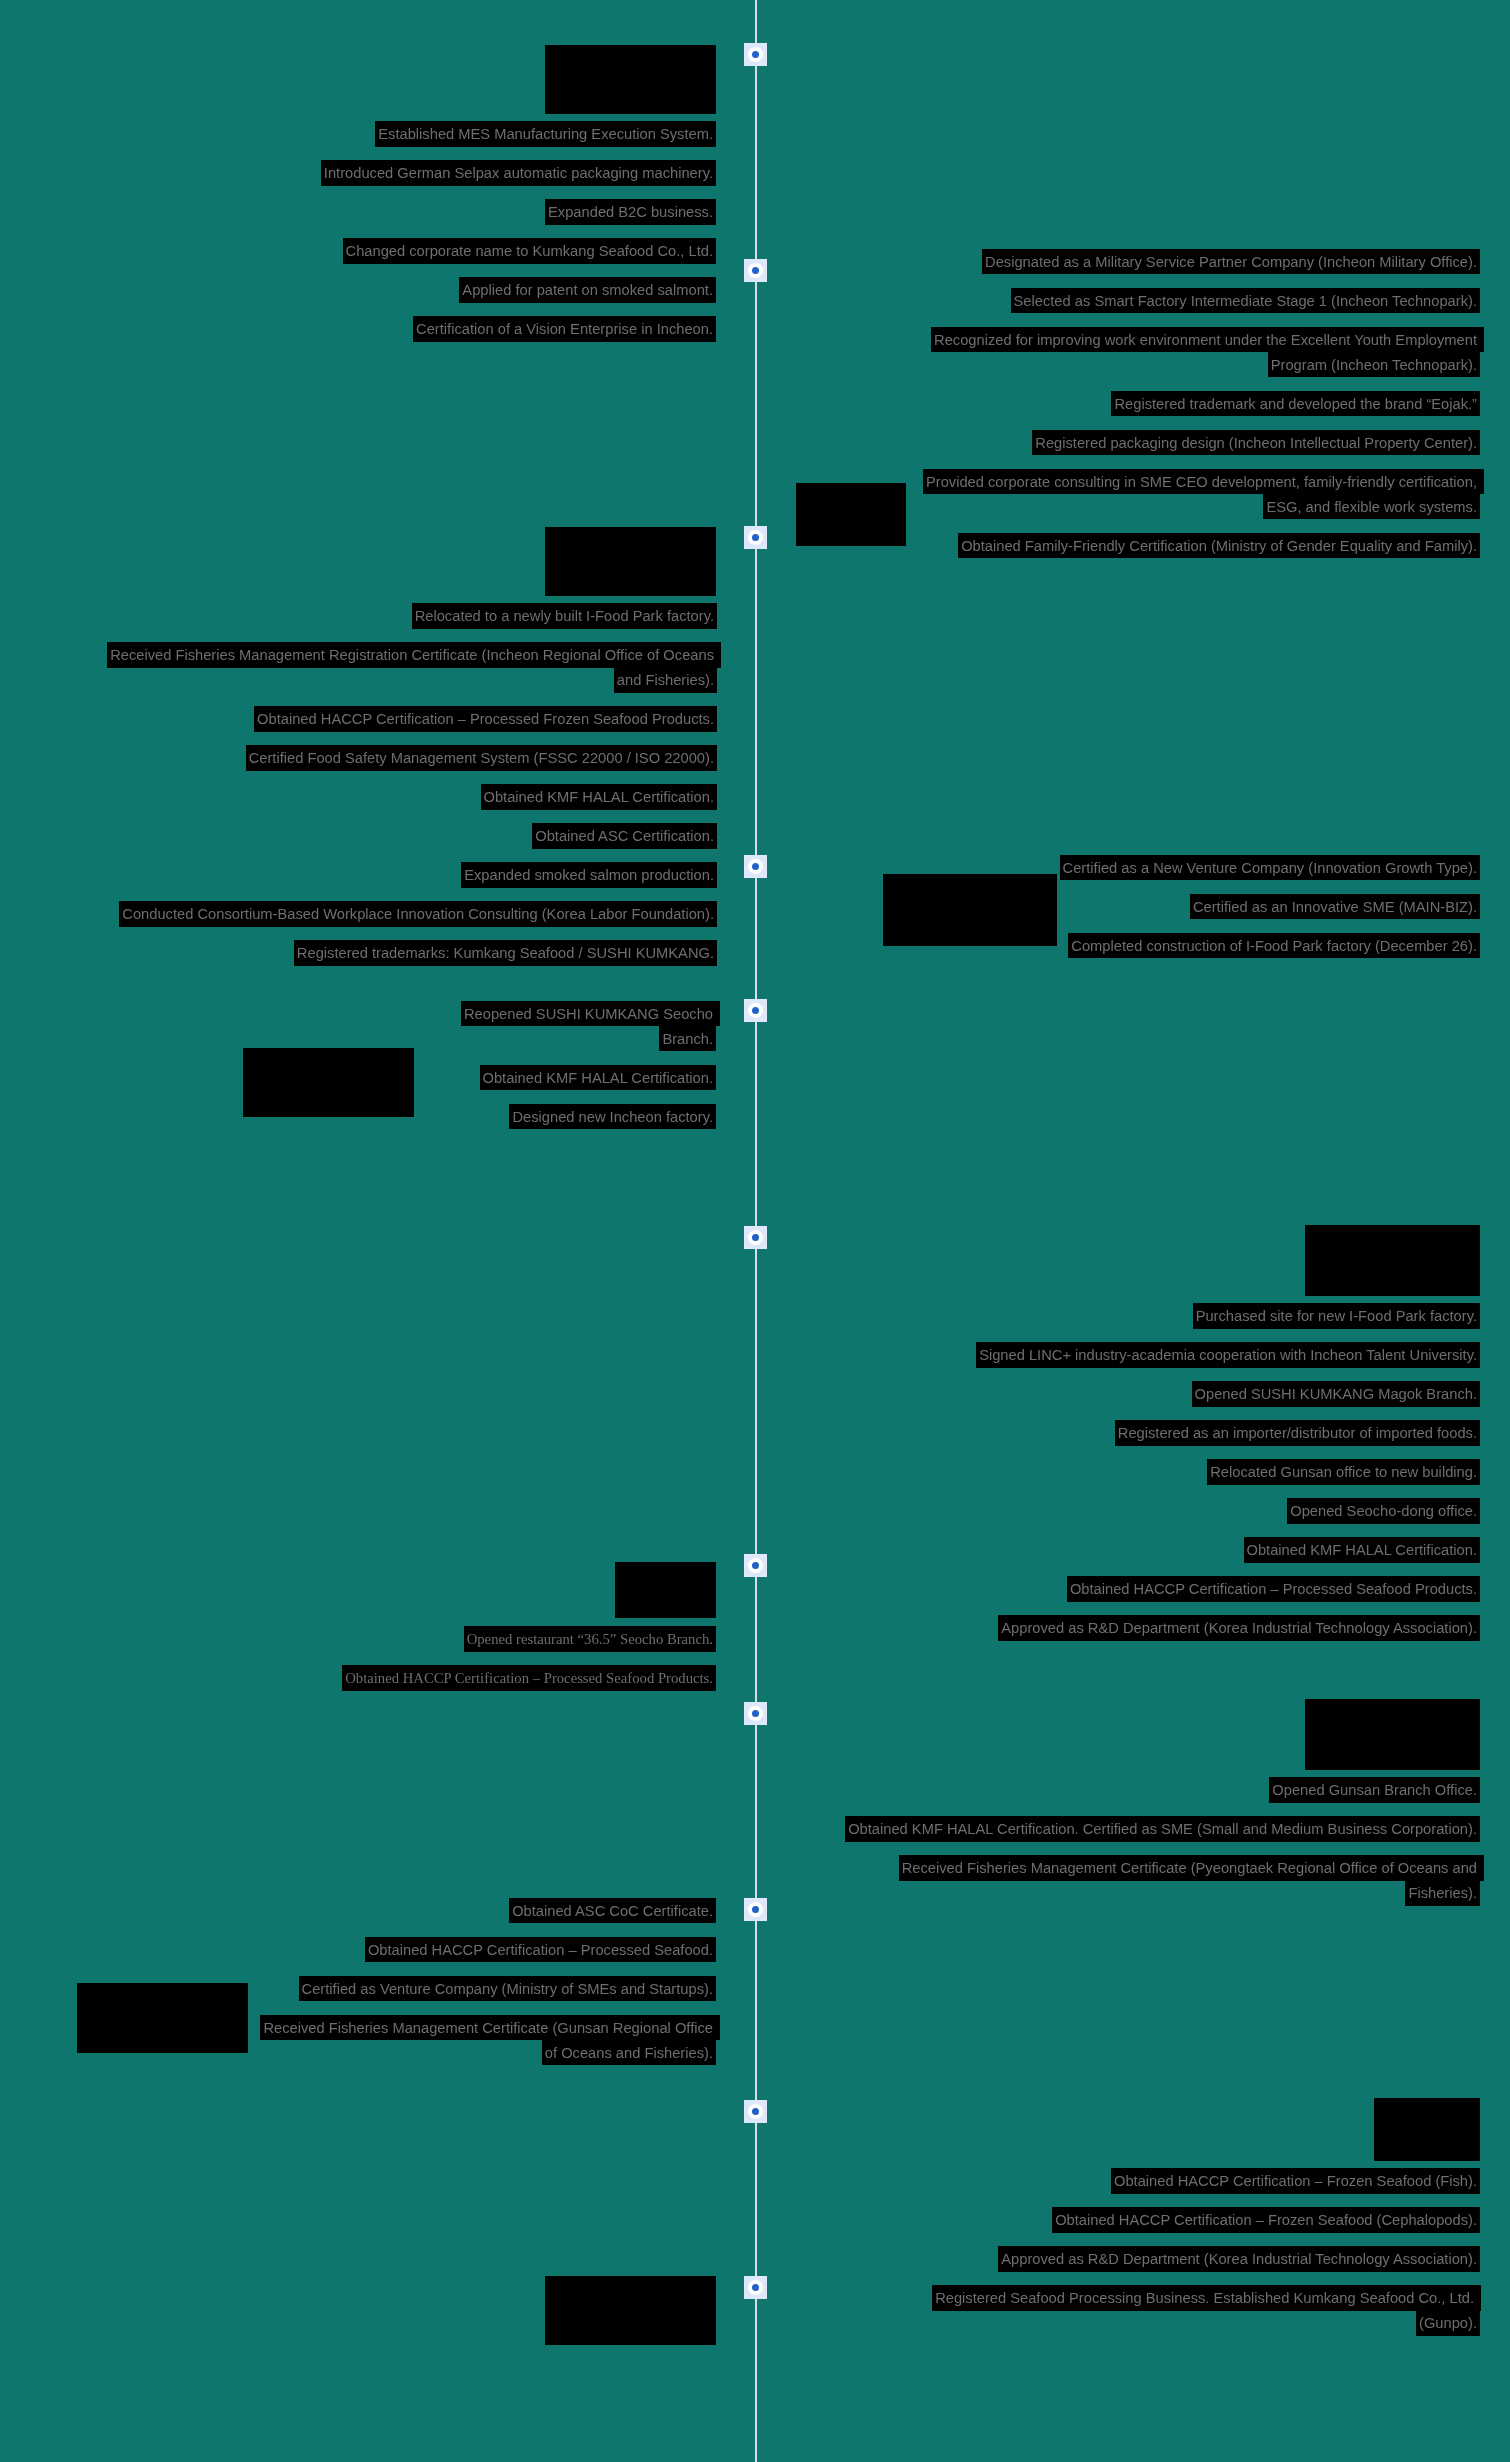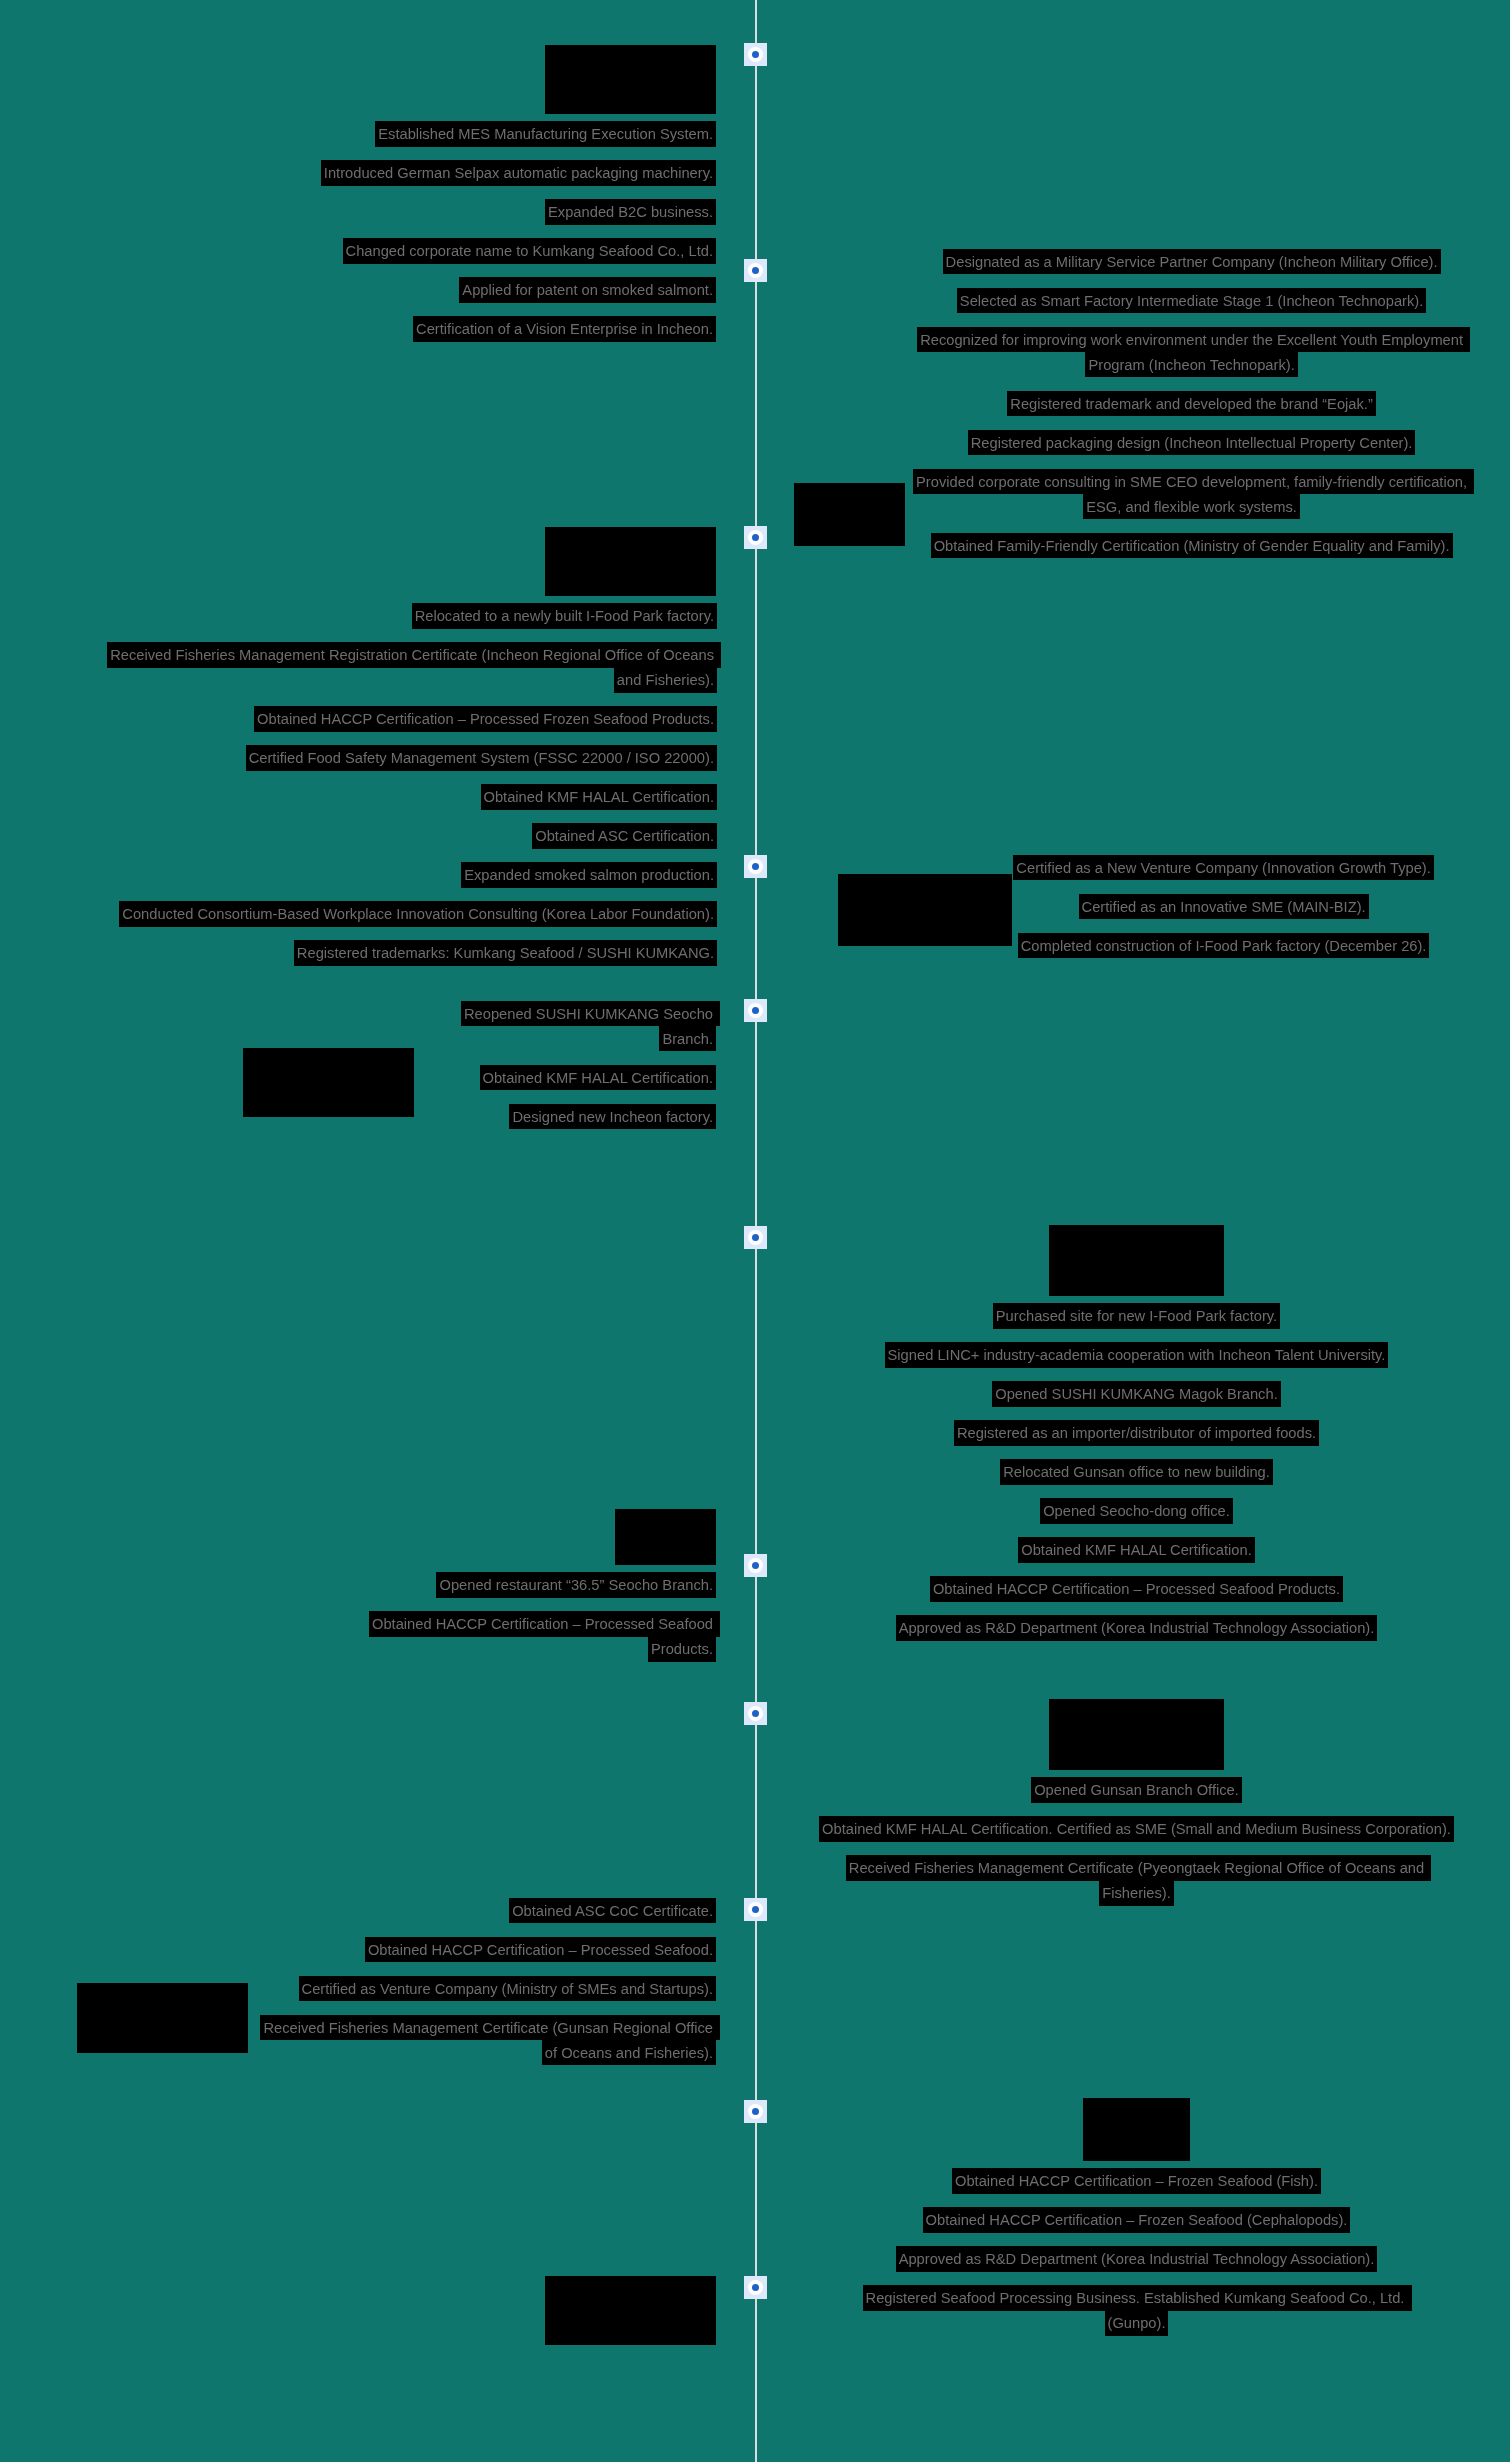--- a/index.html
+++ b/index.html
@@ -62,21 +62,21 @@
 
   
   .card {
     position: absolute;
     box-sizing: border-box;
   }
   .card.left {
     text-align: right;
   }
   .card.right {
-    text-align: center;
+    text-align: right;
   }
 
   
   .year {
     display: inline-block;
     background: #000000;
     color: transparent;
     font-size: 39px;
     line-height: 1.05;
     font-weight: 700;
@@ -155,21 +155,21 @@
         <div class="ring">
           <div class="dot"></div>
         </div>
       </div>
       <div class="card right" style="top: 1225px; left: 793px; width: 687px;"><div class="year" style="width: 148px; height: 47px;"></div><div class="events" style="width: 529px;"><div class="event"><span class="txt">Purchased site for new I-Food Park factory.</span></div><div class="event"><span class="txt">Signed LINC+ industry-academia cooperation with Incheon Talent University.</span></div><div class="event"><span class="txt">Opened SUSHI KUMKANG Magok Branch.</span></div><div class="event"><span class="txt">Registered as an importer/distributor of imported foods.</span></div><div class="event"><span class="txt">Relocated Gunsan office to new building.</span></div><div class="event"><span class="txt">Opened Seocho-dong office.</span></div><div class="event"><span class="txt">Obtained KMF HALAL Certification.</span></div><div class="event"><span class="txt">Obtained HACCP Certification – Processed Seafood Products.</span></div><div class="event"><span class="txt">Approved as R&amp;D Department (Korea Industrial Technology Association).</span></div></div></div>
       <div class="marker" style="left: 744px; top: 1554px;">
         <div class="ring">
           <div class="dot"></div>
         </div>
       </div>
-      <div class="card left" style="top: 1509px; left: 257px; width: 459px;"><div class="year" style="width: 74px; height: 32px;"></div><div class="events" style="width: 378px;"><div class="event"><span class="txt">Opened restaurant “36.5” Seocho Branch.</span></div><div class="event"><span class="txt">Obtained HACCP Certification – Processed Seafood Products.</span></div></div></div>
+      <div class="card left" style="top: 1562px; left: 257px; width: 459px; font-family: Liberation Serif, serif;"><div class="year" style="width: 74px; height: 32px;"></div><div class="events" style="width: 378px;"><div class="event"><span class="txt">Opened restaurant “36.5” Seocho Branch.</span></div><div class="event"><span class="txt">Obtained HACCP Certification – Processed Seafood Products.</span></div></div></div>
       <div class="marker" style="left: 744px; top: 1702px;">
         <div class="ring">
           <div class="dot"></div>
         </div>
       </div>
       <div class="card right" style="top: 1699px; left: 793px; width: 687px;"><div class="year" style="width: 148px; height: 47px;"></div><div class="events" style="width: 650px;"><div class="event"><span class="txt">Opened Gunsan Branch Office.</span></div><div class="event"><span class="txt">Obtained KMF HALAL Certification. Certified as SME (Small and Medium Business Corporation).</span></div><div class="event"><span class="txt">Received Fisheries Management Certificate (Pyeongtaek Regional Office of Oceans and Fisheries).</span></div></div></div>
       <div class="marker" style="left: 744px; top: 1898px;">
         <div class="ring">
           <div class="dot"></div>
         </div>

